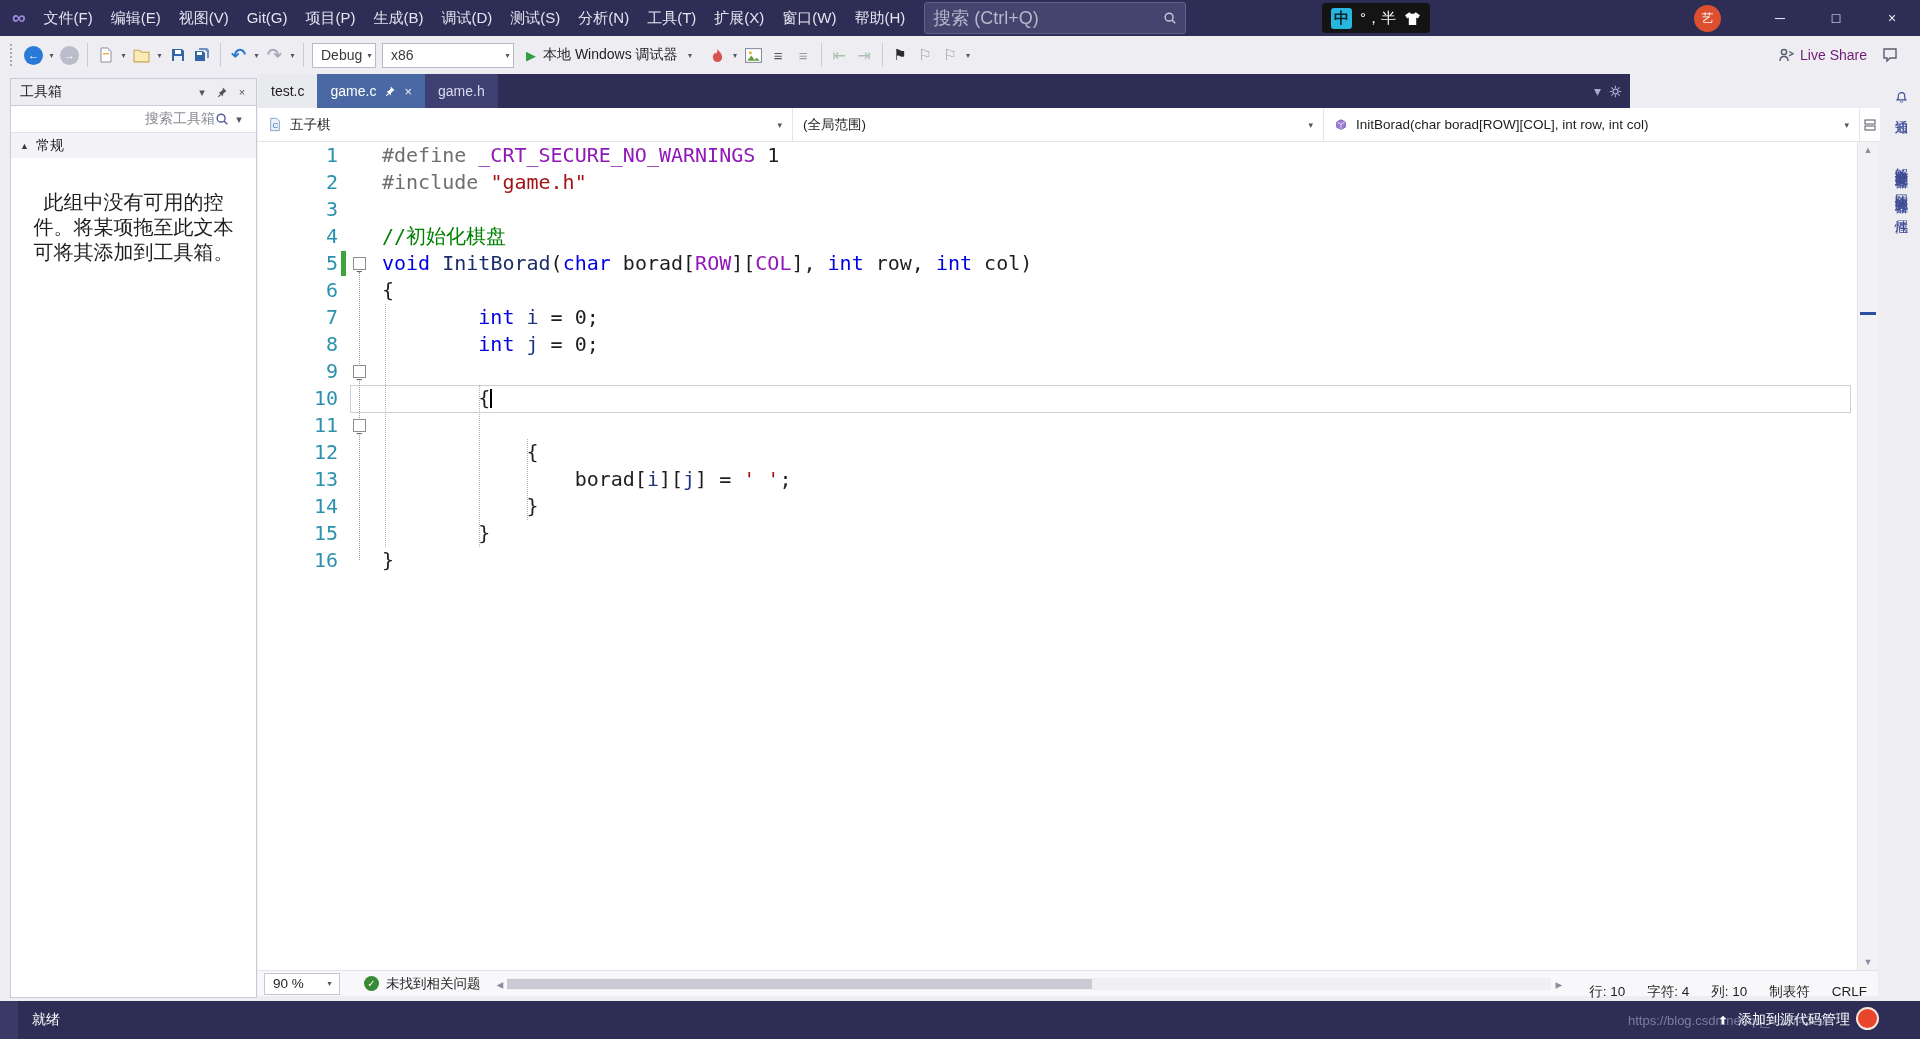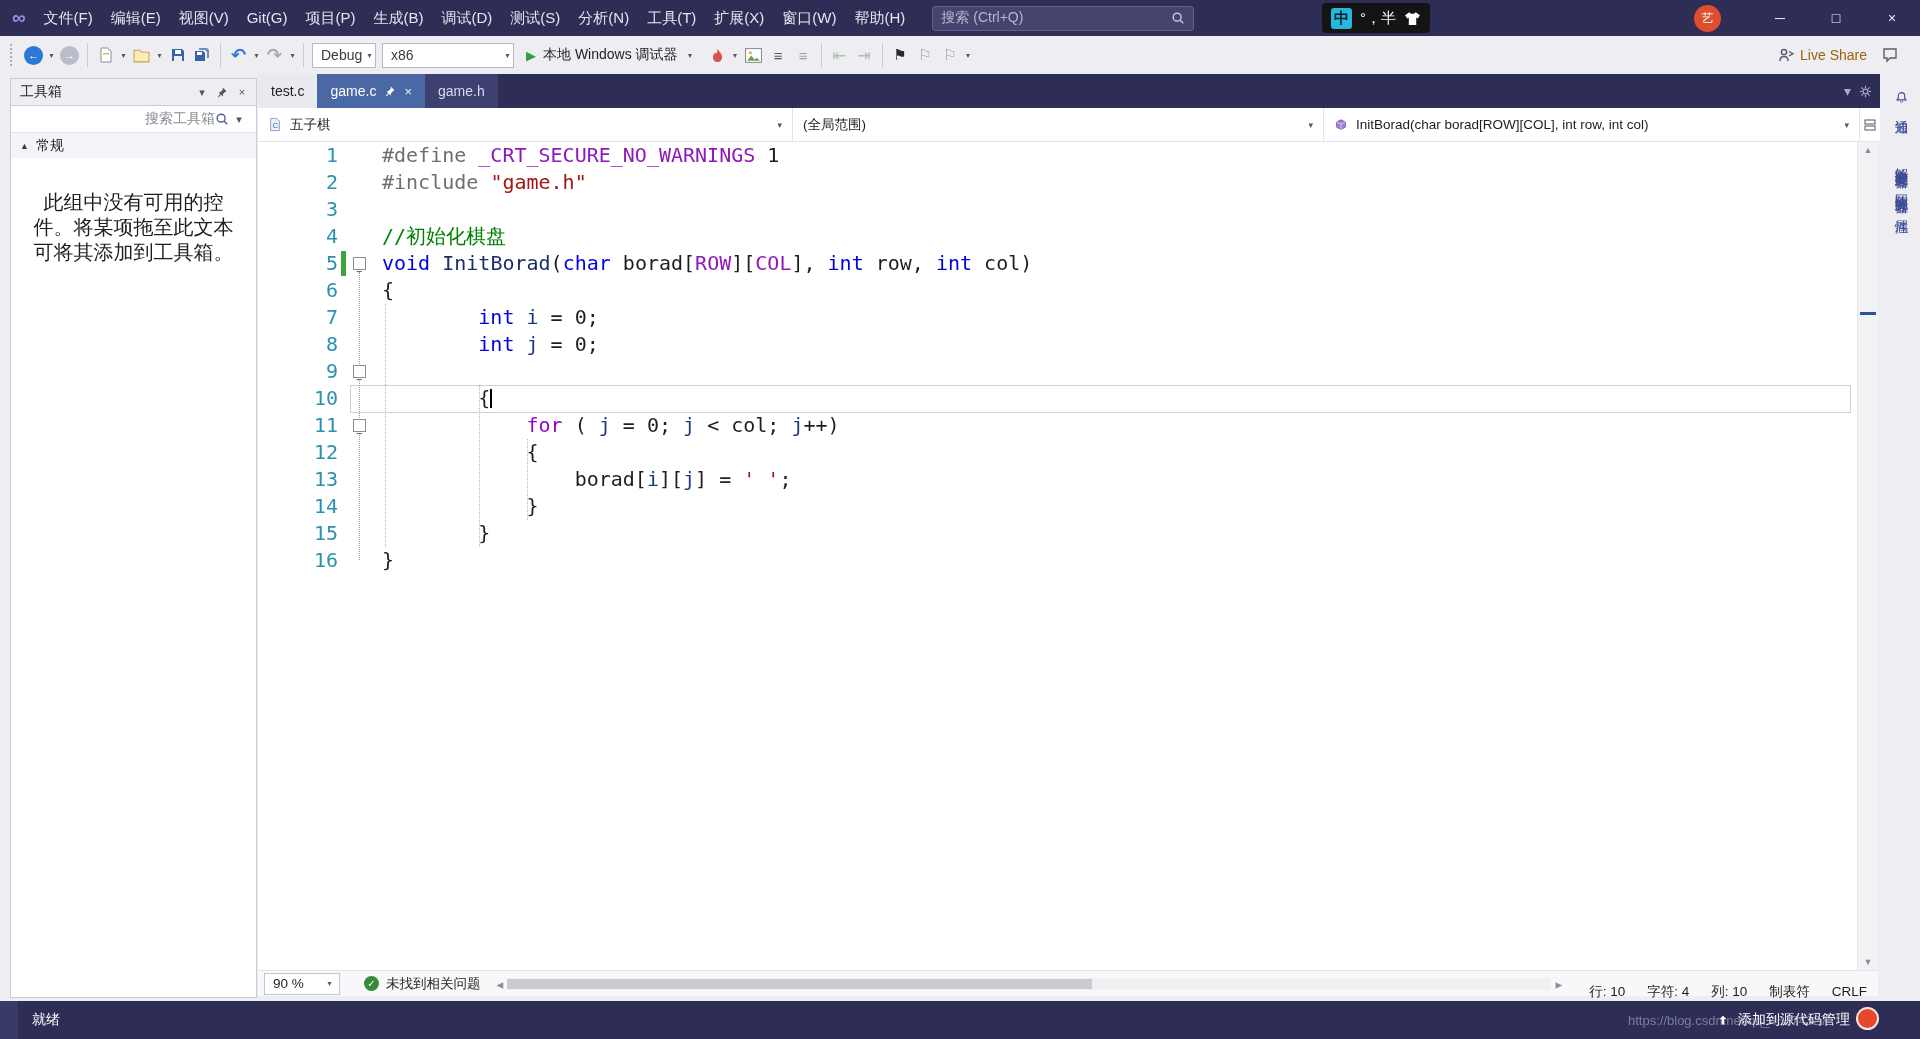--- a/index.html
+++ b/index.html
@@ -4,21 +4,21 @@
 <style>
   * { margin:0; padding:0; box-sizing:border-box; cursor:default; }
   html,body { width:1920px; height:1039px; overflow:hidden; }
   body { font-family:"Liberation Sans","DejaVu Sans",sans-serif; background:#EEEEF2; position:relative; font-size:14px; color:#1E1E1E; }
 
   
   .titlebar { position:absolute; left:0; top:0; width:1920px; height:36px; background:#2D2D55; display:flex; align-items:center; color:#E4E4F0; font-size:15px; z-index:8; }
   .vs-logo { margin:0 9px 0 12px; font-size:19px; font-weight:bold; color:#A18BE0; line-height:36px; }
   #menubar { display:flex; height:36px; }
   .menu-item { padding:0 9px; line-height:36px; white-space:nowrap; }
-  .ql-search { margin-left:18px; width:262px; height:25px; background:#44446E; border:1px solid #61618C; border-radius:3px; display:flex; align-items:center; justify-content:space-between; padding:0 8px; color:#B6B6CC; font-size:14px; }
+  .ql-search { margin-left:10px; width:262px; height:32px; background:#44446E; border:1px solid #61618C; border-radius:3px; display:flex; align-items:center; justify-content:space-between; padding:0 8px; color:#B6B6CC; font-size:18px; }
   .ime { position:absolute; left:1322px; top:3px; height:30px; background:#141414; border-radius:4px; display:flex; align-items:center; gap:8px; padding:0 9px; color:#FFFFFF; font-size:15px; }
   .ime-lang { width:21px; height:21px; background:#27B6DE; color:#06242C; display:flex; align-items:center; justify-content:center; border-radius:3px; font-weight:bold; font-size:15px; }
   .avatar { position:absolute; left:1694px; top:5px; width:27px; height:27px; border-radius:50%; background:#DD4F2E; color:#fff; font-size:12px; display:flex; align-items:center; justify-content:center; }
   .win-controls { position:absolute; right:0; top:0; display:flex; height:36px; }
   .win-btn { width:56px; height:36px; display:flex; align-items:center; justify-content:center; font-size:14px; color:#ECECF4; }
 
   
   .toolbar { position:absolute; left:0; top:36px; width:1920px; height:38px; background:#EEEEF2; display:flex; align-items:center; padding:0 10px 0 8px; color:#3B3B3B; }
   .grip { width:5px; height:22px; border-left:2px dotted #A7ABBE; margin:0 6px 0 2px; }
   .tb-btn { height:28px; min-width:25px; display:flex; align-items:center; justify-content:center; border-radius:2px; padding:0 2px; }
@@ -29,36 +29,36 @@
   .circle-gray { background:#B9BDC9; }
   .glyph-blue { color:#2B79D7; font-size:18px; font-weight:bold; }
   .glyph-gray { color:#A7ABB8; font-size:18px; font-weight:bold; }
   .tb-combo { height:25px; background:#fff; border:1px solid #B7B9C8; display:flex; align-items:center; font-size:14px; padding-left:8px; margin:0 3px; }
   .tb-combo .cc { flex:1; white-space:nowrap; }
   .combo-debug { width:64px; }
   .combo-plat { width:132px; }
   .start-btn { display:flex; align-items:center; gap:7px; padding:0 9px; height:28px; font-size:14px; color:#1E1E1E; border-radius:2px; }
   .play { color:#2F9E44; font-size:13px; }
   .dim { opacity:.45; }
-  .tb-right { margin-left:auto; display:flex; align-items:center; gap:10px; padding-right:8px; color:#a16207; }
+  .tb-right { margin-left:auto; display:flex; align-items:center; gap:10px; padding-right:8px; color:#701a75; }
   .live-share { display:flex; align-items:center; gap:6px; font-size:14px; }
 
   
   .toolbox { position:absolute; left:10px; top:78px; width:247px; height:920px; background:#fff; border:1px solid #C9CBD8; display:flex; flex-direction:column; }
   .tbx-header { height:27px; background:#EEEEF2; display:flex; align-items:center; padding:0 4px 0 9px; font-size:14px; border-bottom:1px solid #C9CBD8; }
   .tbx-header .ttl { flex:1; }
   .tbx-ico { width:20px; height:20px; display:flex; align-items:center; justify-content:center; color:#555; font-size:11px; }
   .tbx-search { height:27px; display:flex; align-items:center; padding:0 7px 0 9px; border-bottom:1px solid #E2E2EA; color:#8A8A94; font-size:14px; background:#fff;text-align:right; }
   .tbx-search .ph { flex:1; }
   .tbx-section { height:25px; display:flex; align-items:center; gap:7px; padding:0 9px; background:#F4F4F8; font-size:14px; }
   .tbx-section .tri { font-size:9px; color:#3B3B3B; }
   .tbx-body { flex:1; padding:32px 17px; text-align:center; font-size:20px; color:#1E1E1E; line-height:25px; }
 
   
-  .tabwell { position:absolute; left:258px; top:74px; width:1622px; height:34px; background:#2D2D55; display:flex; align-items:stretch; z-index:3; }
+  .tabwell { position:absolute; left:258px; top:74px; width:1372px; height:34px; background:#2D2D55; display:flex; align-items:stretch; z-index:3; }
   .tab { display:flex; align-items:center; padding:0 13px; font-size:14px; gap:8px; white-space:nowrap; }
   .tab-light { background:#E9EAEE; color:#1E1E1E; }
   .tab-active { background:#4A69A4; color:#fff; }
   .tab-dark { background:#3D4070; color:#D9DBF2; }
   .tab .tclose { font-size:13px; opacity:.9; }
   .tabwell-icons { margin-left:auto; display:flex; align-items:center; color:#A8ACCF; gap:8px; padding-right:8px; }
 
   
   .navbar { position:absolute; left:258px; top:108px; width:1622px; height:34px; background:#fff; border-bottom:1px solid #E3E3EA; display:flex; z-index:2; }
   .nav-cell { display:flex; align-items:center; gap:8px; padding:0 10px; border-right:1px solid #E3E3EA; font-size:13.5px; color:#1E1E1E; }
@@ -439,21 +439,20 @@
         <span class="c-out"></span>
         <span class="c-code"><span class="tok-plain">		{</span></span>
       </div>
       <div class="code-line">
         <span class="c-bp"></span>
         <span class="c-num">11</span>
         <span class="c-chg"></span>
         <span class="c-out">
           <span class="fold">−</span>
         </span>
-        <span class="c-code"><span class="tok-plain">			</span><span class="tok-ctrl">for</span><span class="tok-plain"> ( </span><span class="tok-loc">j</span><span class="tok-plain"> = 0; </span><span class="tok-loc">j</span><span class="tok-plain"> &lt; col; </span><span class="tok-loc">j</span><span class="tok-plain">++)</span></span>
       </div>
       <div class="code-line">
         <span class="c-bp"></span>
         <span class="c-num">12</span>
         <span class="c-chg"></span>
         <span class="c-out"></span>
         <span class="c-code"><span class="tok-plain">			{</span></span>
       </div>
       <div class="code-line">
         <span class="c-bp"></span>

